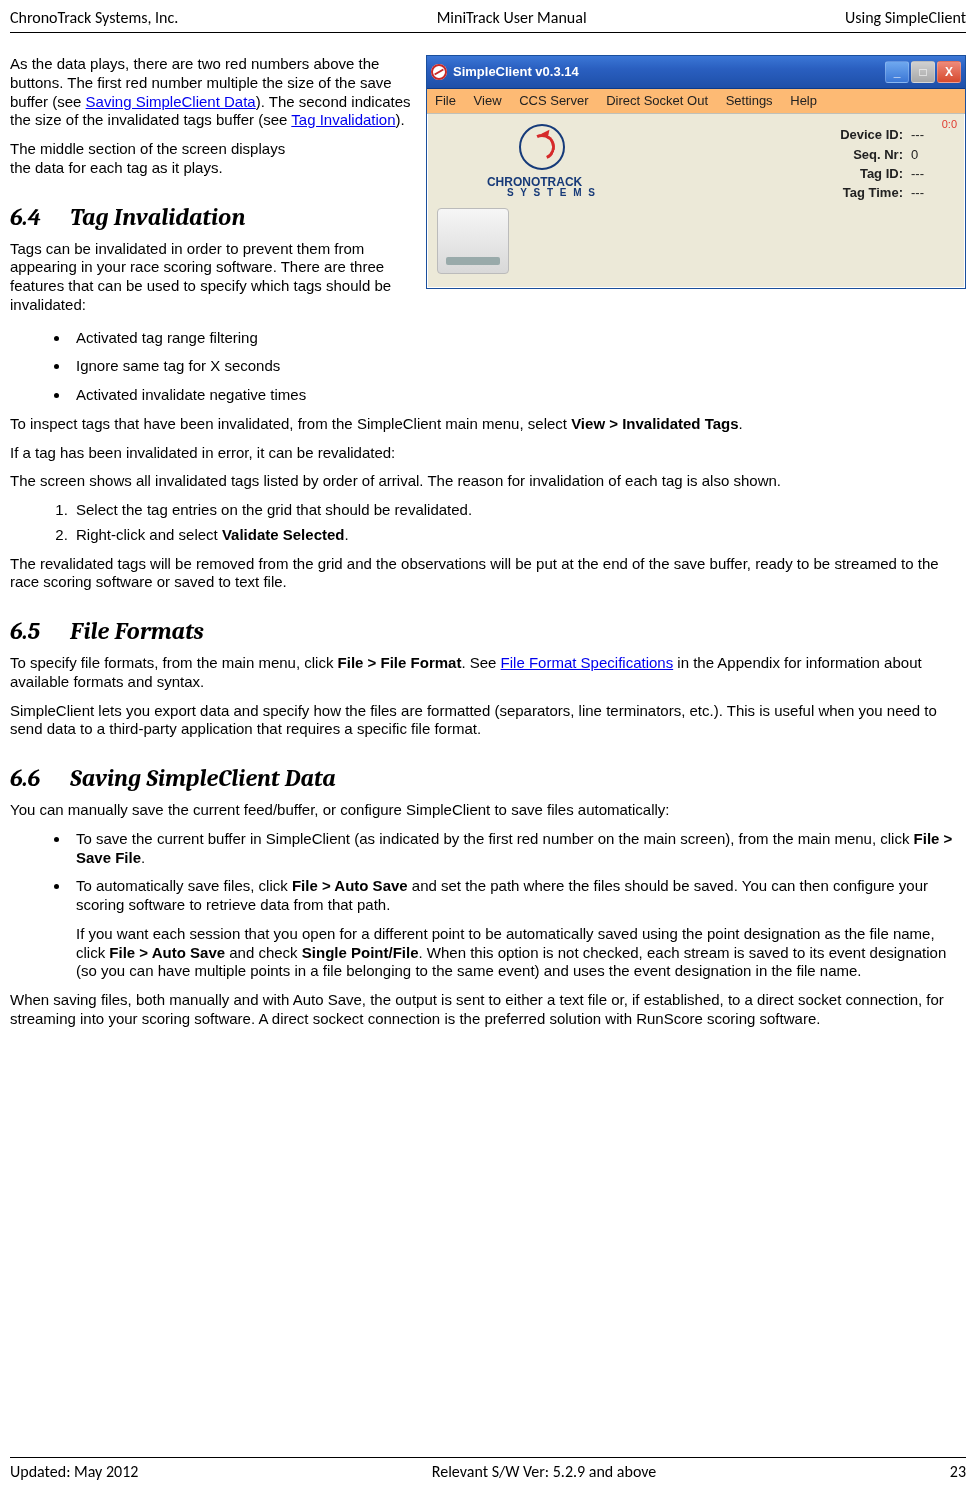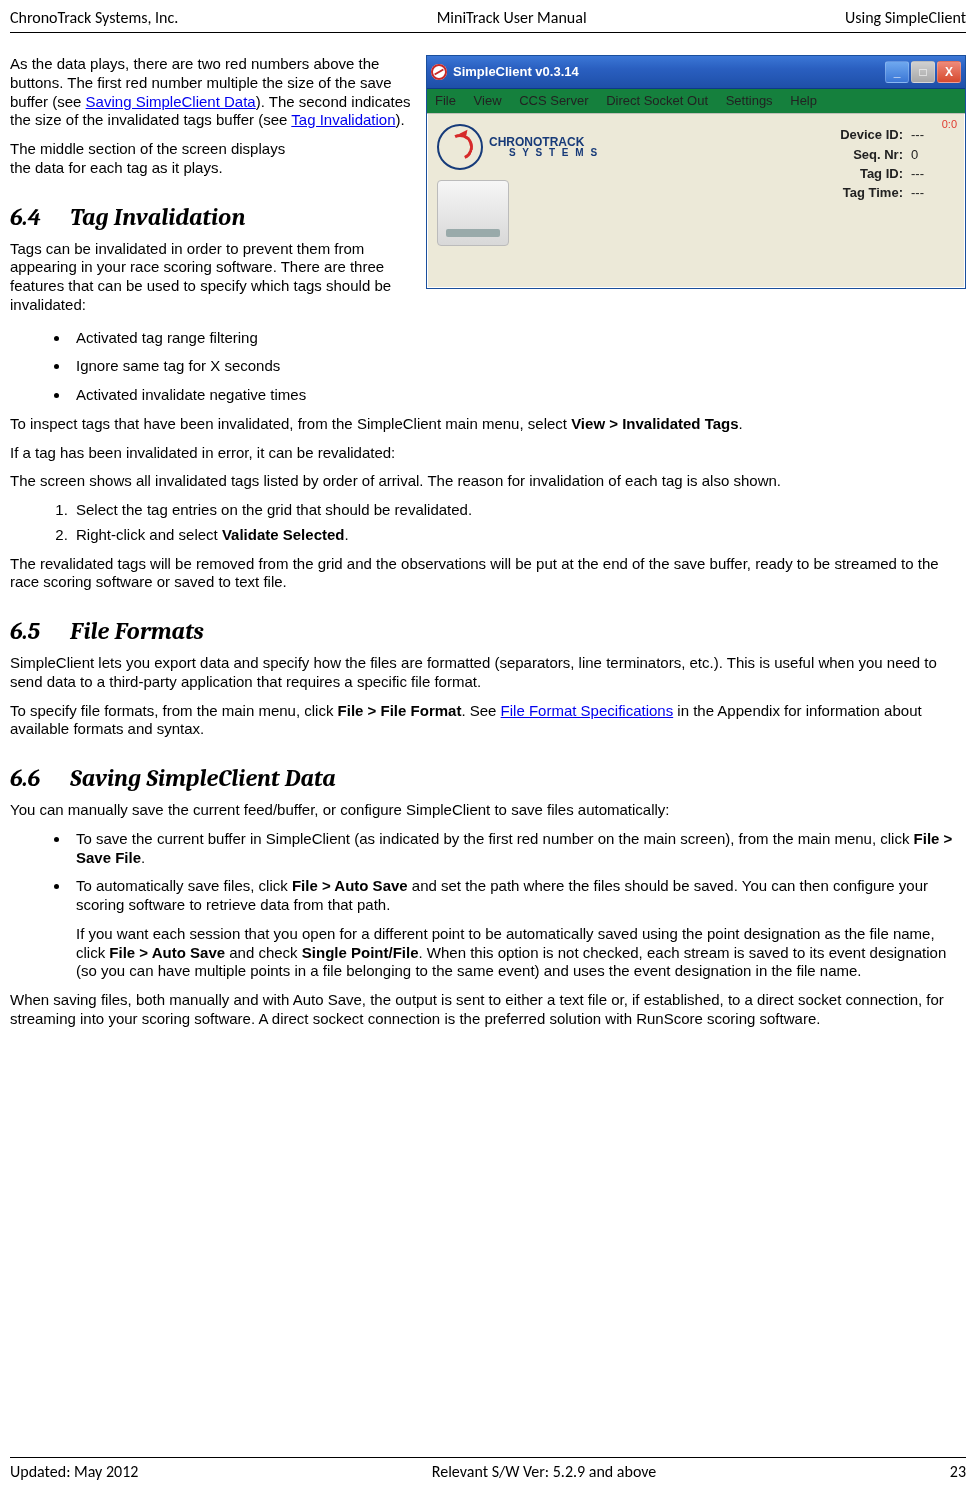--- a/index.html
+++ b/index.html
@@ -94,41 +94,41 @@
   .wbtns { display:flex; gap:2px;}
   .wbtn {
     width:22px;height:20px;border:1px solid #fff3;border-radius:3px;
     display:flex;align-items:center;justify-content:center;font-weight:bold;
     font-size:12px;
   }
   .wbtn.min{background:linear-gradient(#6fa8ef,#3b77d6);} 
   .wbtn.max{background:linear-gradient(#d0d0d0,#a8a8a8);}
   .wbtn.cls{background:linear-gradient(#ef8a7a,#d64a2f);color:#fff;}
   .menubar{
-    background:#15803d;
+    background:#fdba74;
     padding:4px 8px;
     border-bottom:1px solid #c0c0b8;
     color:#222;
   }
   .menubar span{margin-right:14px;}
   .body2{
     padding:10px 10px 14px 10px;
     display:flex;
     align-items:flex-start;
     position:relative;
     min-height:150px;
   }
   .cnt{
     font-family:Arial; font-size:11px; color:#e03a2f; position:absolute; right:8px; top:4px;
   }
   .logo{
     width:210px;
   }
   .logo .ct{
-    display:flex;align-items:center;gap:6px;margin-bottom:10px;font-family:Arial;
+    display:flex;align-items:center;gap:6px;margin-bottom:10px;font-family:Arial;flex-direction:column;
   }
   .logo .mark{
     width:42px;height:42px;border:2px solid #163b7a;border-radius:50%;
     position:relative;
   }
   .logo .mark::before{
     content:"";position:absolute;left:8px;top:8px;width:20px;height:20px;
     border:3px solid #d62a2a;border-left-color:transparent;border-bottom-color:transparent;
     border-radius:50%;transform:rotate(20deg);
   }
@@ -248,22 +248,22 @@
   <p><span>To inspect tags that have been invalidated, from the SimpleClient main menu, select </span><span class="b1">View &gt; Invalidated Tags</span><span>.</span></p>
   <p>If a tag has been invalidated in error, it can be revalidated:</p>
   <p>The screen shows all invalidated tags listed by order of arrival. The reason for invalidation of each tag is also shown.</p>
   <ol class="n">
     <li>Select the tag entries on the grid that should be revalidated.</li>
     <li><span>Right-click and select </span><span class="b1">Validate Selected</span><span>.</span></li>
   </ol>
   <p>The revalidated tags will be removed from the grid and the observations will be put at the end of the save buffer, ready to be streamed to the race scoring software or saved to text file.</p>
 
   <h2><span class="secnum">6.5</span><span>File Formats</span></h2>
+  <p><span>To specify file formats, from the main menu, click </span><span class="b1">File &gt; File Format</span><span>. See </span><a class="lk">File Format Specifications</a><span> in the Appendix for information about available formats and syntax.</span></p>
   <p>SimpleClient lets you export data and specify how the files are formatted (separators, line terminators, etc.). This is useful when you need to send data to a third-party application that requires a specific file format.</p>
-  <p><span>To specify file formats, from the main menu, click </span><span class="b1">File &gt; File Format</span><span>. See </span><a class="lk">File Format Specifications</a><span> in the Appendix for information about available formats and syntax.</span></p>
 
   <h2><span class="secnum">6.6</span><span>Saving SimpleClient Data</span></h2>
   <p>You can manually save the current feed/buffer, or configure SimpleClient to save files automatically:</p>
   <ul class="b">
     <li><span>To save the current buffer in SimpleClient (as indicated by the first red number on the main screen), from the main menu, click </span><span class="b1">File &gt; Save File</span><span>.</span></li>
     <li>
       <span>To automatically save files, click </span><span class="b1">File &gt; Auto Save</span><span> and set the path where the files should be saved. You can then configure your scoring software to retrieve data from that path.</span>
       <p style="margin-top:10px"><span>If you want each session that you open for a different point to be automatically saved using the point designation as the file name, click </span><span class="b1">File &gt; Auto Save</span><span> and check </span><span class="b1">Single Point/File</span><span>. When this option is not checked, each stream is saved to its event designation (so you can have multiple points in a file belonging to the same event) and uses the event designation in the file name.</span></p>
     </li>
   </ul>

